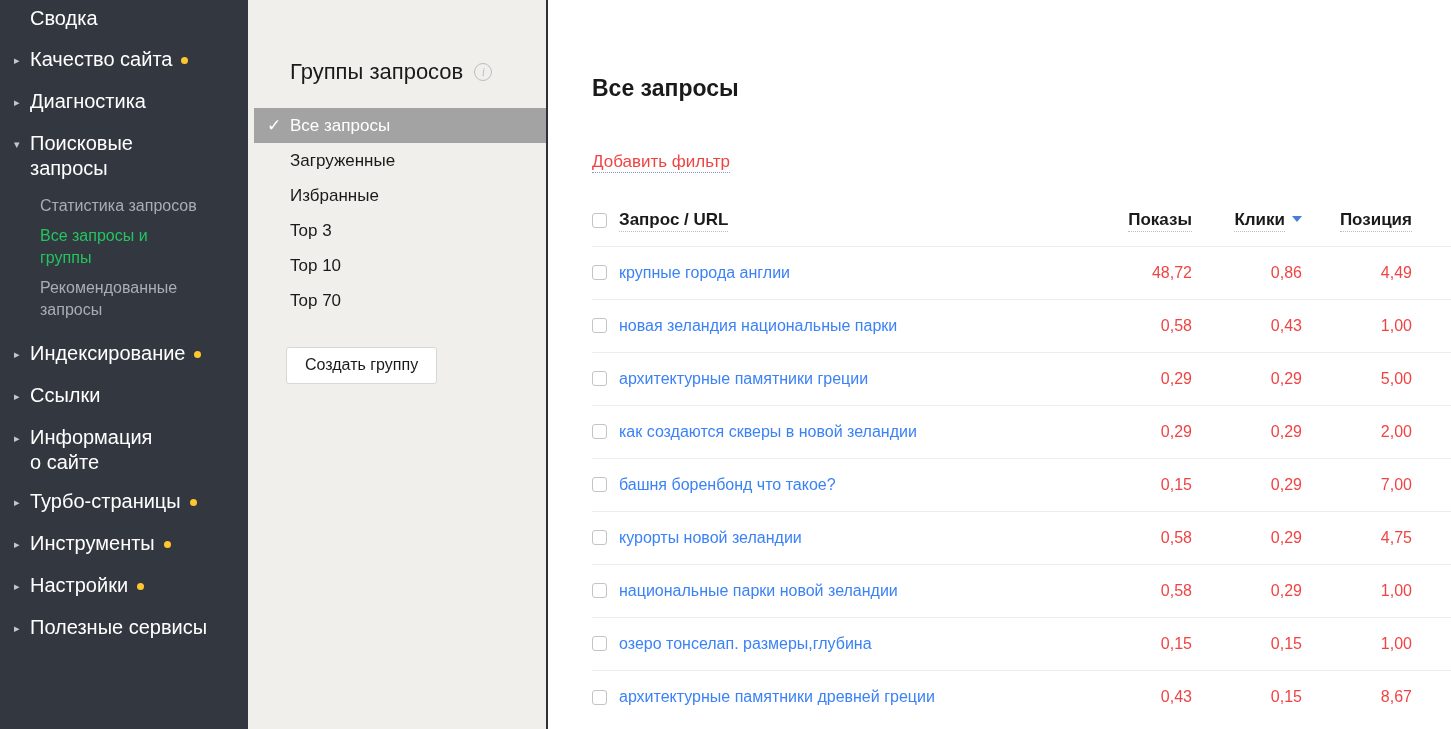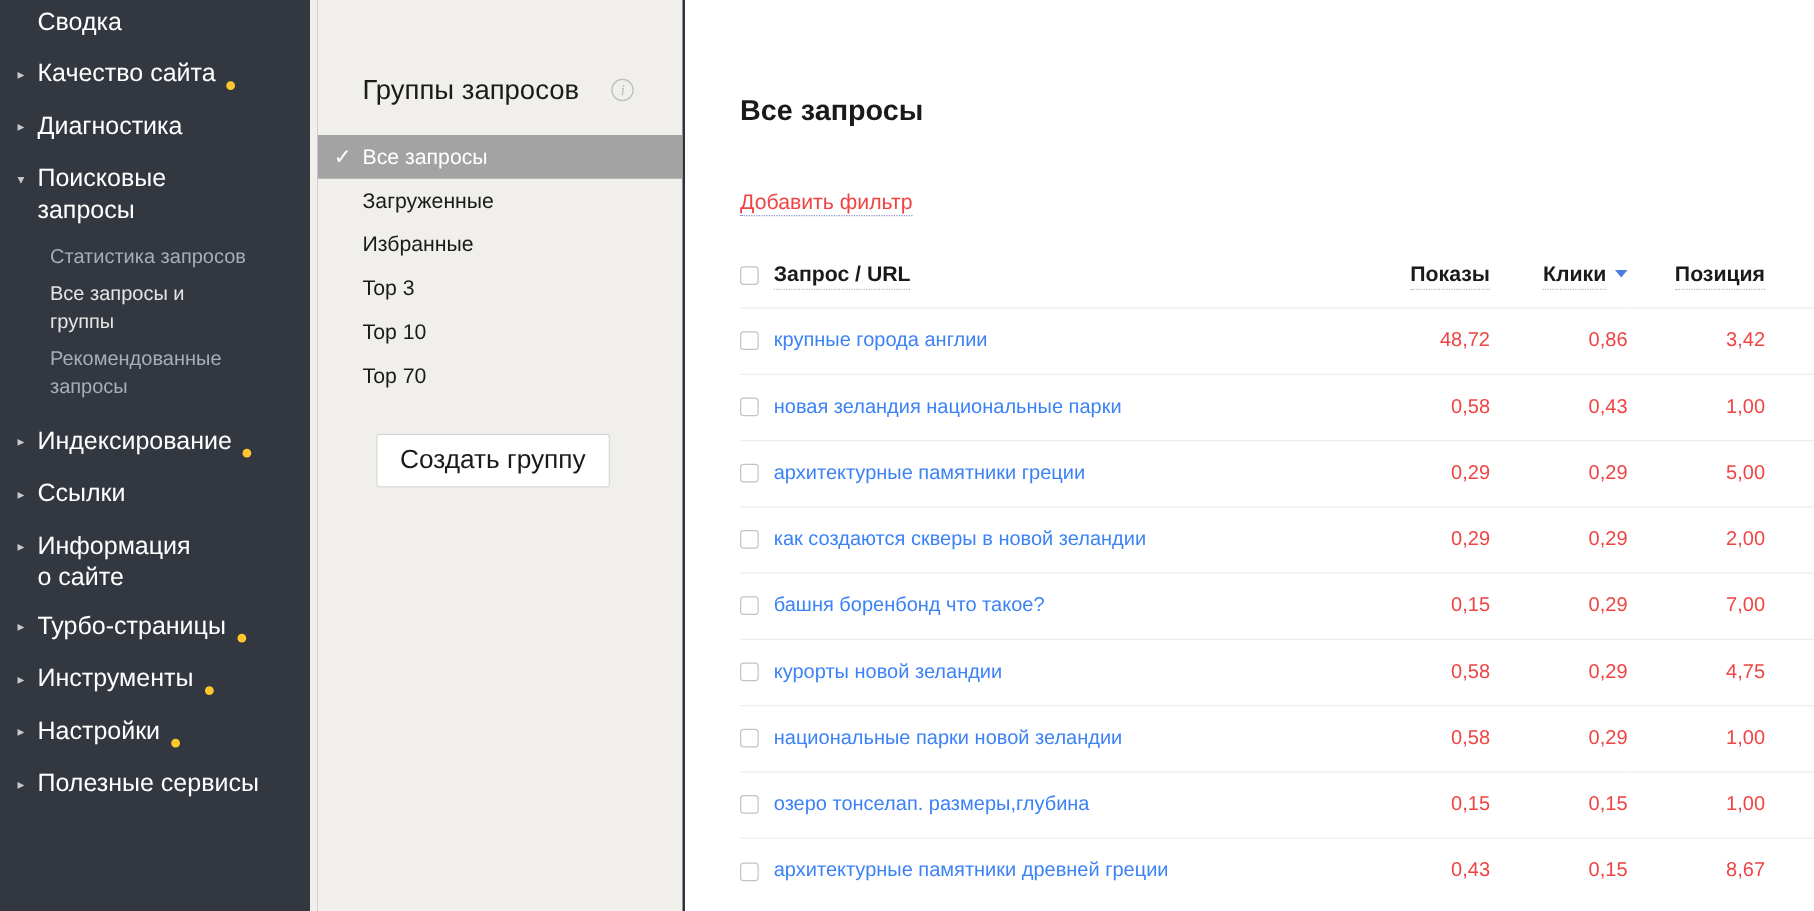--- a/index.html
+++ b/index.html
@@ -49,42 +49,42 @@
     color: #c8c8c8;
     font-size: 11px;
     line-height: 26px;
     margin-right: 2px;
     text-align: left;
     user-select: none;
   }
   .sb-arrow.none { visibility: hidden; }
   .sb-label-wrap {
     display: flex;
-    align-items: flex-end;
+    align-items: flex-start;
     flex-wrap: wrap;
   }
   .sb-label { white-space: pre-line; }
   .sb-dot {
     display: inline-block;
     width: 7px; height: 7px;
     border-radius: 50%;
     background: #ffc72d;
     margin-left: 9px;
     margin-top: 10px;
     flex: 0 0 7px;
   }
   .sb-sub {
     padding-left: 40px;
     padding-right: 20px;
     color: #a9adb5;
     font-size: 16px;
     line-height: 22px;
     cursor: pointer;
   }
-  .sb-sub.active { color: #e5e5e5; }
+  .sb-sub.active { color: #22c55e; }
 
   
   .sp-16 { height: 16px; }
   .sp-14 { height: 14px; }
   .sp-8  { height: 8px; }
   .sp-20 { height: 20px; }
 
   
   .groups {
     width: 294px;
@@ -94,21 +94,20 @@
     position: relative;
     overflow: hidden;
   }
   .groups-title {
     display: flex;
     align-items: center;
     padding: 58px 0 0 36px;
     font-size: 22px;
     color: #1a1a1a;
     line-height: 28px;
-    gap: 15px;
   }
   .info-icon {
     display: inline-flex;
     align-items: center; justify-content: center;
     width: 18px; height: 18px;
     border: 1.5px solid #bdbdbd;
     border-radius: 50%;
     color: #bdbdbd;
     font-size: 12px;
     font-family: "Liberation Serif", serif;
@@ -133,27 +132,27 @@
     color: #ffffff;
   }
   .group-check {
     position: absolute;
     left: 13px;
     font-size: 17px;
     color: #ffffff;
     font-weight: 400;
   }
   .create-btn {
-    margin: 29px 0 0 47px;
+    margin: 29px 0 0 32px;
     display: inline-block;
     background: #ffffff;
     border: 1px solid #d8d8d2;
     border-radius: 3px;
     padding: 8px 18px 9px 18px;
-    font-size: 21px;
+    font-size: 16px;
     color: #1a1a1a;
     cursor: pointer;
     font-family: "Liberation Sans", sans-serif;
   }
 
   
   .main {
     flex: 1 1 auto;
     background: #ffffff;
     padding: 0 30px 0 44px;
@@ -433,21 +432,21 @@
       <tbody>
         <tr>
           <td class="c-query">
             <span class="query-cell">
                 <span class="cb"></span>
                 <span>крупные города англии</span>
               </span>
           </td>
           <td>48,72</td>
           <td>0,86</td>
-          <td>3,42</td>
+          <td>4,49</td>
           <td>1,76</td>
 
         </tr>
         <tr>
           <td class="c-query">
             <span class="query-cell">
                 <span class="cb"></span>
                 <span>новая зеландия национальные парки</span>
               </span>
           </td>

